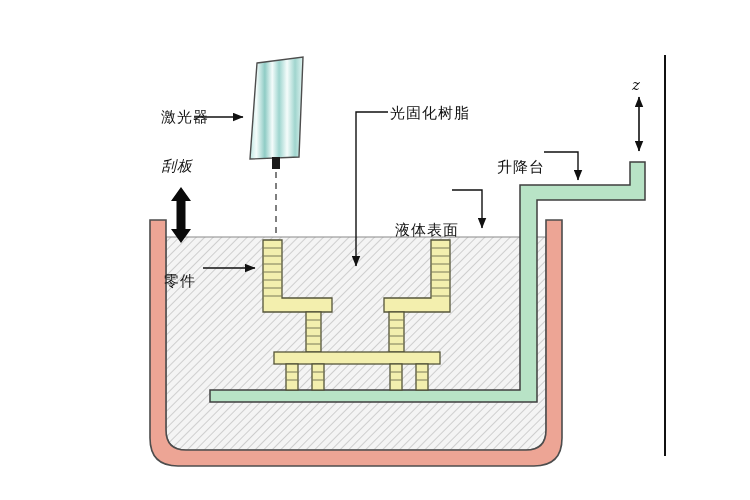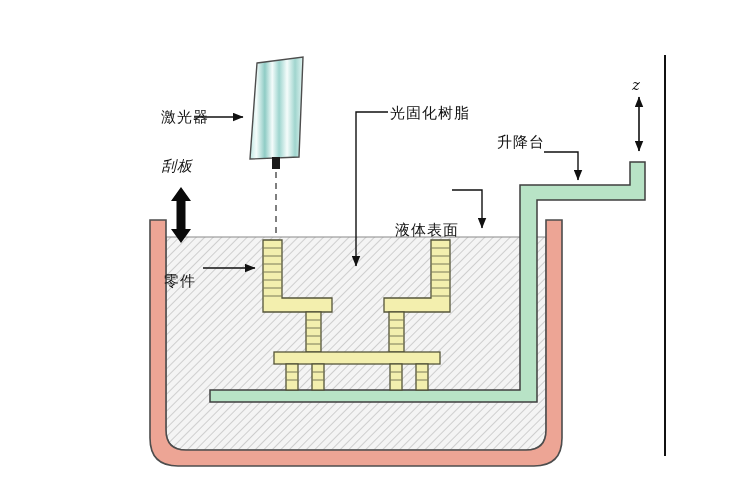--- a/index.html
+++ b/index.html
@@ -13,21 +13,21 @@
     white-space:nowrap;letter-spacing:1px;
   }
   .lbl-z{
     font-family:"DejaVu Serif","Liberation Serif",serif;
     font-style:italic;font-size:15px;letter-spacing:0;
   }
   #lbl-laser{left:161px;top:108px;}
   #lbl-scraper{left:161px;top:157px;font-style:italic;}
   #lbl-resin{left:390px;top:104px;}
   #lbl-surface{left:395px;top:181px;margin-top:40px;}
-  #lbl-elevator{left:497px;top:133px;}
+  #lbl-elevator{left:497px;top:160px;font-family:Liberation Mono, monospace;}
   #lbl-part{left:164px;top:260px;margin-top:12px;}
   #lbl-z{left:632px;top:76px;}
   .leader{stroke:#111;stroke-width:1.4;fill:none;}
 </style>
 </head>
 <body>
 
 <div class="stage">
 
   <svg width="750" height="500" viewBox="0 0 750 500">

